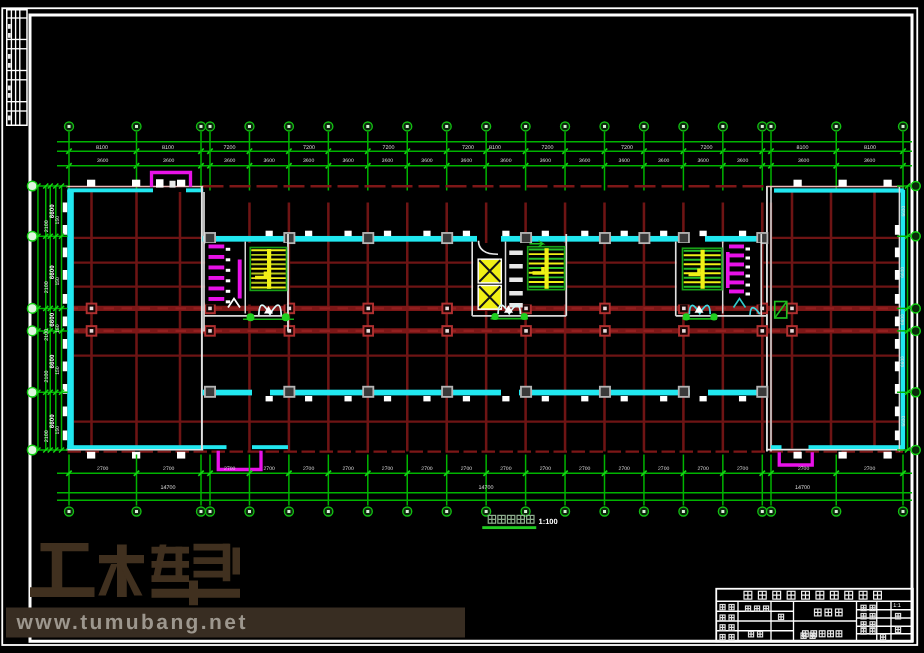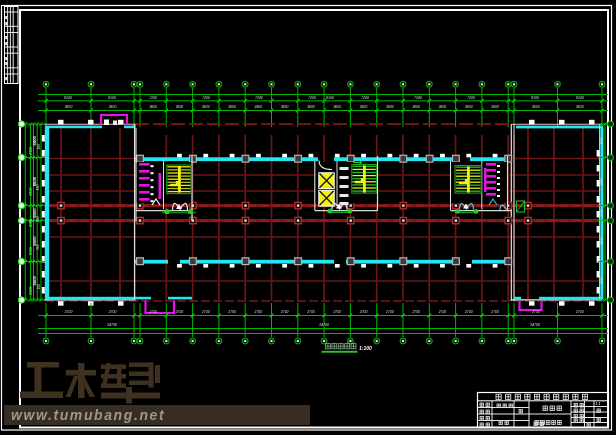--- a/index.html
+++ b/index.html
@@ -1,16 +1,16 @@
 <!DOCTYPE html>
 <html><head>
 <meta charset="utf-8">
 <style>
 html,body{margin:0;padding:0;background:#000;}
-#sheet{position:relative;width:616px;height:435px;background:#000;overflow:hidden;font-style:italic;}
+#sheet{position:relative;width:616px;height:435px;background:#000;overflow:hidden;}
 svg{display:block;}
 text{font-family:"Liberation Sans", sans-serif;-webkit-font-smoothing:antialiased;}
 </style>
 </head>
 <body>
 
 <div id="sheet">
 <svg width="616" height="435" viewBox="0 0 616 435" xmlns="http://www.w3.org/2000/svg">
 <rect x="0" y="0" width="616" height="435" fill="#000"></rect>
 

